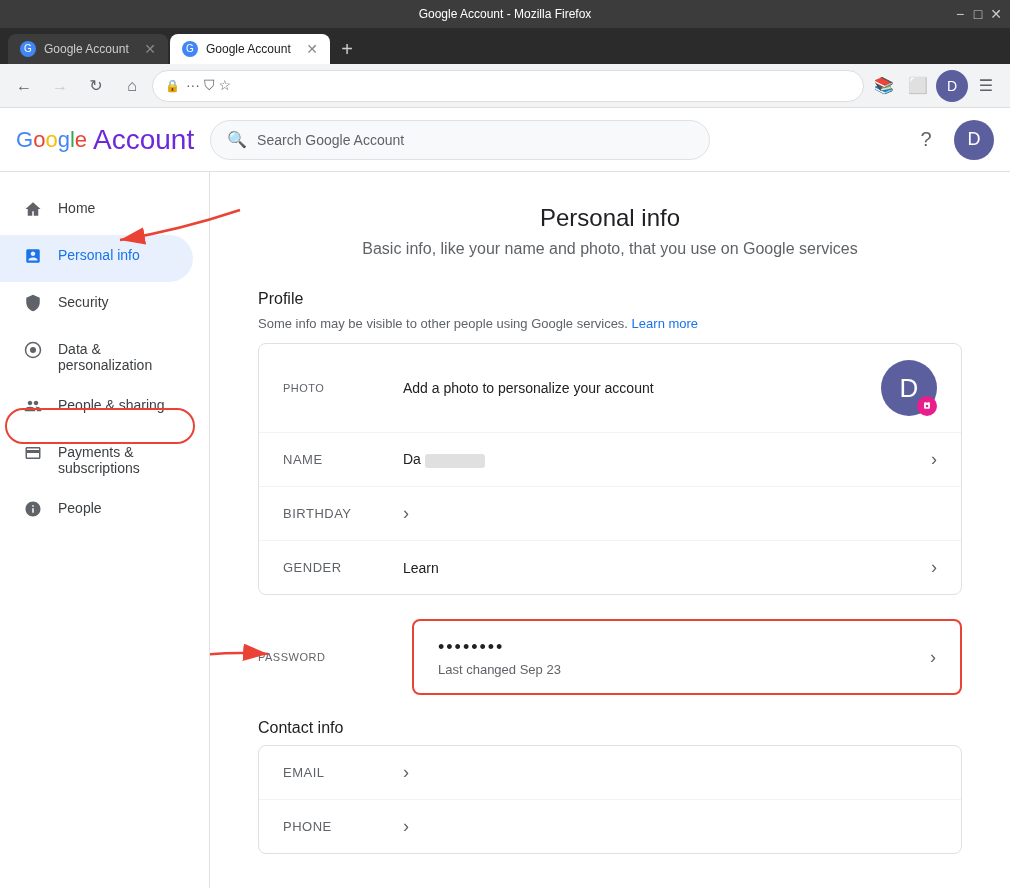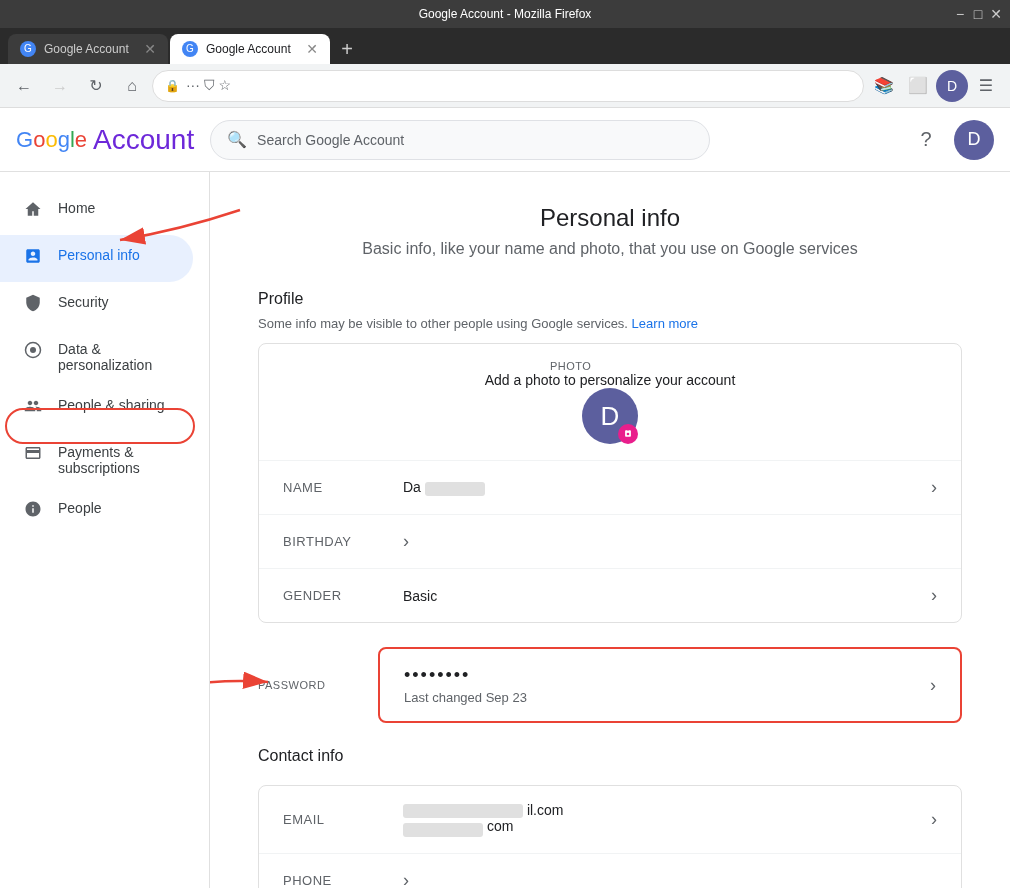--- a/index.html
+++ b/index.html
@@ -286,21 +286,20 @@
       font-size: 18px;
     }
 
     
     .photo-row {
       display: flex;
       align-items: center;
       padding: 16px 24px;
       border-bottom: 1px solid #f1f3f4;
       cursor: pointer;
-      flex-direction: column;
     }
     .photo-label {
       width: 120px;
       font-size: 11px;
       font-weight: 500;
       color: #5f6368;
       text-transform: uppercase;
       letter-spacing: 0.5px;
     }
     .photo-desc { flex: 1; color: #202124; font-size: 14px; }
@@ -340,21 +339,21 @@
     }
     .password-card {
       border: 2.5px solid #ea4335;
       border-radius: 8px;
       overflow: hidden;
     }
 
     .contact-section-title {
       font-size: 16px;
       font-weight: 500;
-      margin-bottom: 20px;
+      margin-bottom: 8px;
       margin-top: 8px;
     }
   </style>
 </head>
 <body>
 
 <div class="browser-titlebar">
   <span>Google Account - Mozilla Firefox</span>
   <div class="browser-titlebar-controls">
     <span>−</span>
@@ -536,65 +535,58 @@
           <span class="info-chevron">›</span>
         </div>
 
         <div class="info-row">
           <div class="info-label">BIRTHDAY</div>
           <span class="info-chevron">›</span>
         </div>
 
         <div class="info-row">
           <div class="info-label">GENDER</div>
-          <div class="info-value">Basic</div>
+          <div class="info-value">Learn</div>
           <span class="info-chevron">›</span>
         </div>
       </div>
     </div>
 
     <div style="position:relative;margin-bottom:24px;">
 
       <svg style="position:absolute;top:10px;left:-140px;pointer-events:none;z-index:10;" width="160" height="50" viewBox="0 0 160 50">
         <defs>
           <marker id="arrowhead2" markerWidth="10" markerHeight="7" refX="10" refY="3.5" orient="auto">
             <polygon points="0 0, 10 3.5, 0 7" fill="#ea4335"></polygon>
           </marker>
         </defs>
         <path d="M 10 40 Q 80 20 150 25" stroke="#ea4335" stroke-width="2.5" fill="none" marker-end="url(#arrowhead2)"></path>
       </svg>
 
-      <div style="display:flex;align-items:center;">
+      <div style="display:flex;align-items:center;gap:34px;">
         <div style="width:120px;font-size:11px;font-weight:500;color:#5f6368;text-transform:uppercase;letter-spacing:0.5px;flex-shrink:0;">
           <span>PASSWORD</span>
         </div>
         <div class="password-card" style="flex:1;display:flex;align-items:center;padding:16px 24px;background:#fff;border-radius:8px;">
           <div style="flex:1;">
             <div class="password-dots">••••••••</div>
             <div class="password-last-changed">Last changed Sep 23</div>
           </div>
           <span class="info-chevron">›</span>
         </div>
       </div>
     </div>
 
     <div>
       <h2 class="section-title contact-section-title">Contact info</h2>
 
       <div class="info-card">
 
         <div class="info-row">
           <div class="info-label">EMAIL</div>
-          <div class="info-value">
-            <span style="display:inline-block;width:120px;height:14px;background:#e0e0e0;border-radius:3px;vertical-align:middle;"></span>
-            <span>il.com</span>
-            <br>
-            <span style="display:inline-block;width:80px;height:14px;background:#e0e0e0;border-radius:3px;vertical-align:middle;margin-top:4px;"></span>
-            <span>com</span>
-          </div>
           <span class="info-chevron">›</span>
         </div>
 
         <div class="info-row">
           <div class="info-label">PHONE</div>
           <span class="info-chevron">›</span>
         </div>
       </div>
     </div>
 

